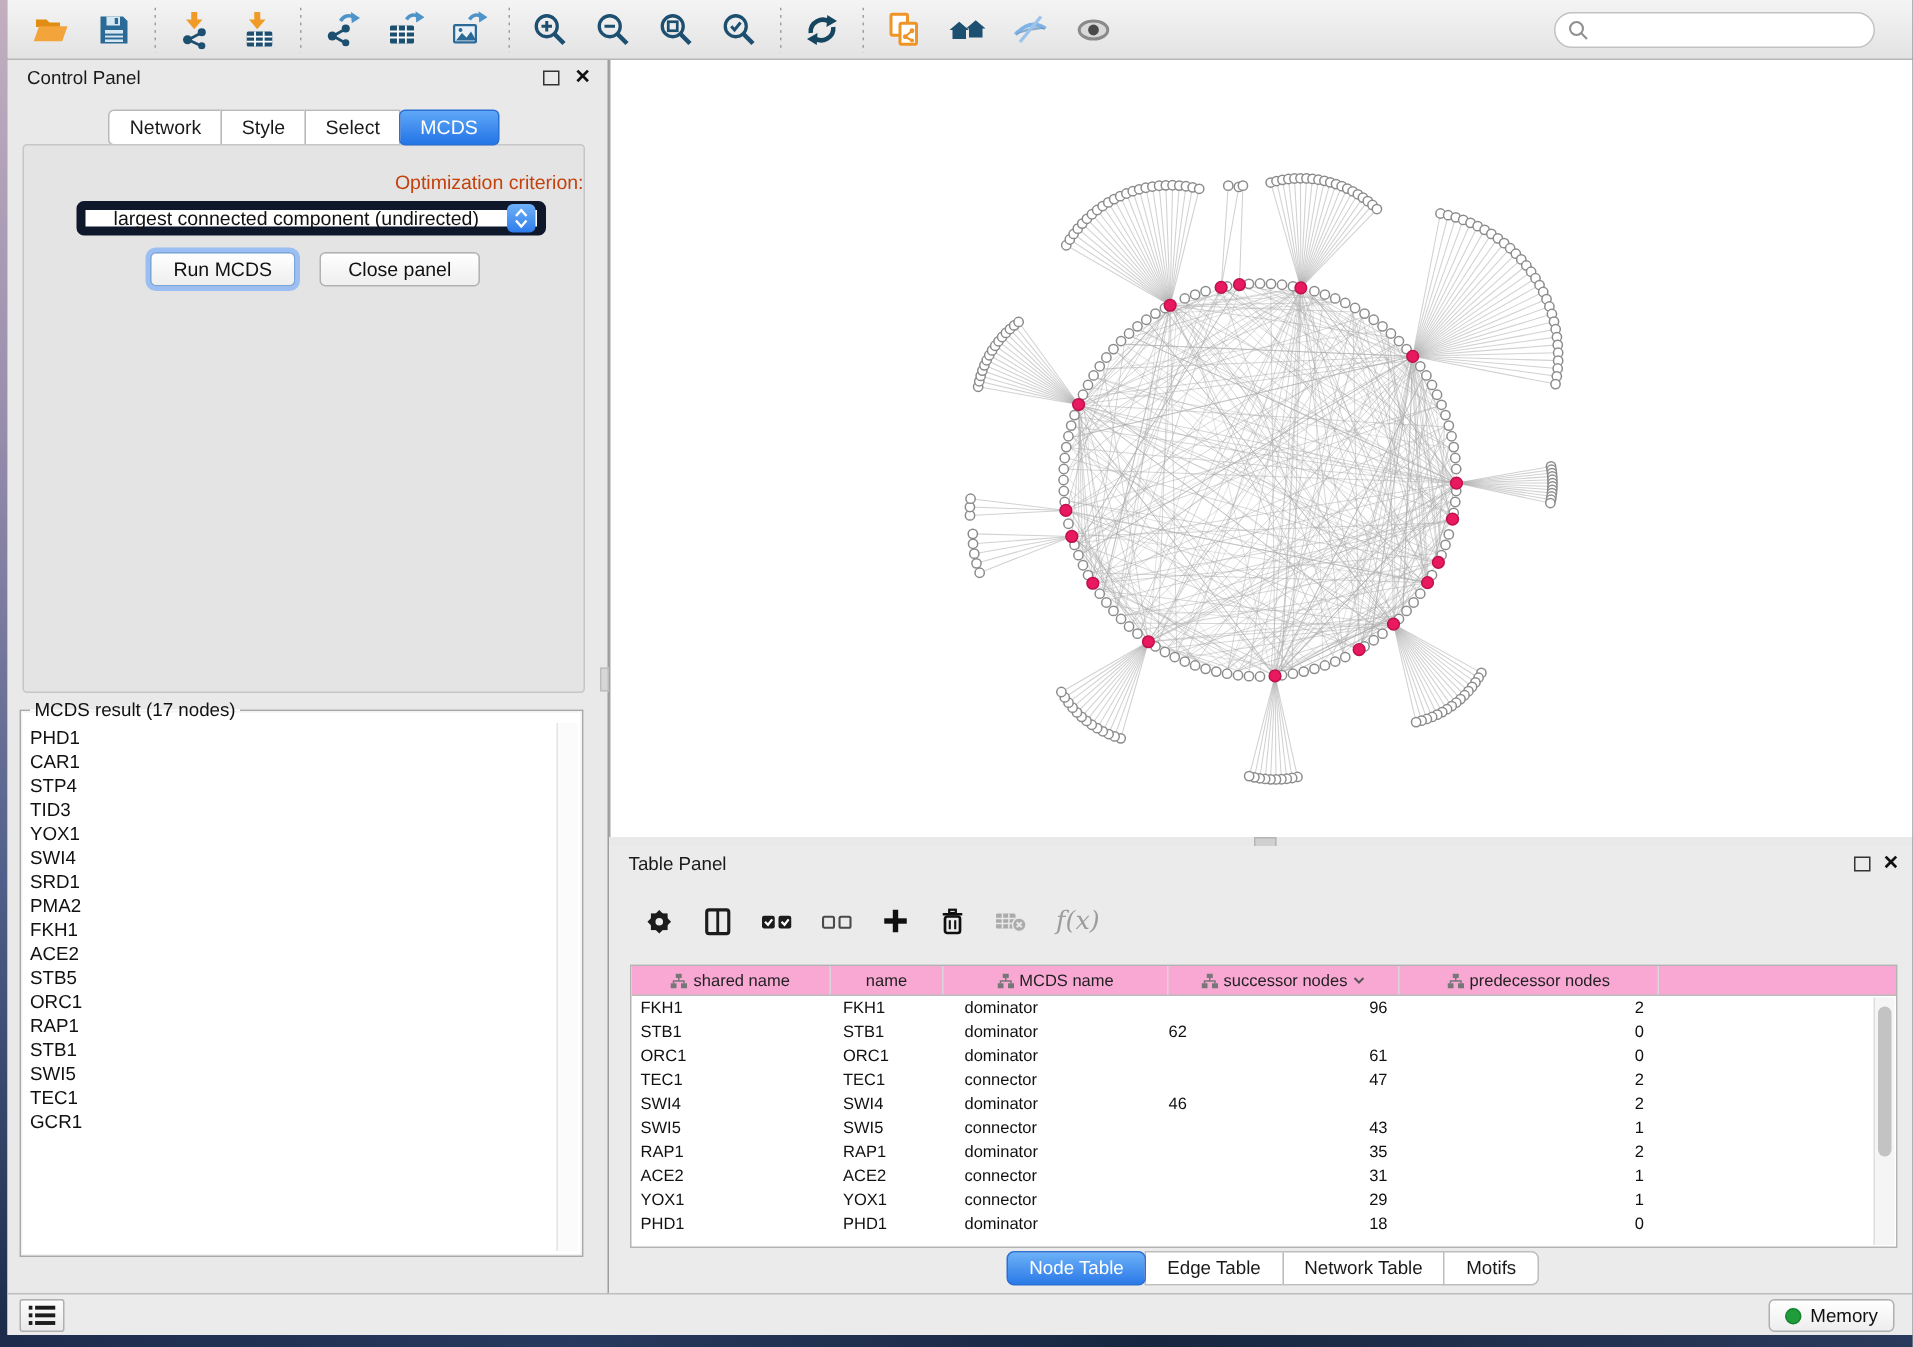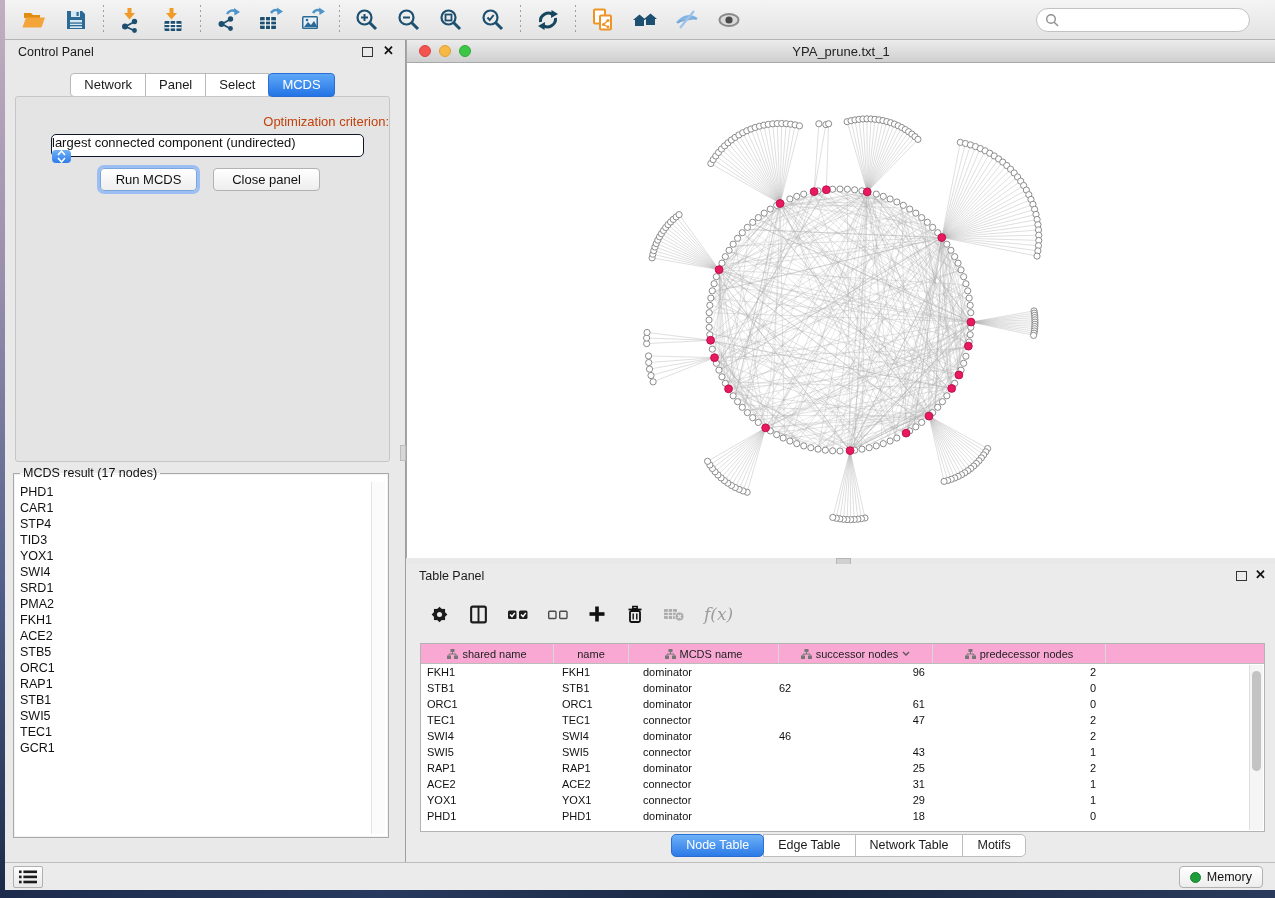--- a/index.html
+++ b/index.html
@@ -39,21 +39,21 @@
   #cp-tabs{position:absolute;left:0;top:33px;width:100%;text-align:center;}
   .cp-tab{display:inline-block;vertical-align:top;padding:3px 13px 4px;background:#fff;
     border:1px solid #b9b9b9;margin-left:-1px;font-size:13px;color:#1a1a1a;cursor:pointer;position:relative;}
   .cp-tab:first-child{border-radius:4px 0 0 4px;margin-left:0;}
   .cp-tab.active{background:linear-gradient(#5fa8f7,#2374e6);color:#fff;border-color:#2a6fd4;
     border-radius:4px;z-index:2;}
   #cp-content{position:absolute;left:10px;top:56px;width:373px;height:364px;background:#e4e4e4;
     border:1px solid #c6c6c6;border-radius:3px;}
   #opt-label{position:absolute;left:0;top:17px;width:100%;text-align:right;font-size:13px;color:#c2410c;}
   #criterion-select{position:absolute;left:35px;top:37px;width:313px;height:23px;background:#fff;
-    border:1px solid #0f172a;border-radius:5px;cursor:pointer;display:flex;align-items:flex-start;box-sizing:border-box;flex-direction:column;}
+    border:6px solid #0f172a;border-radius:5px;cursor:pointer;display:flex;align-items:center;box-sizing:border-box;}
   #criterion-select .sel-label{flex:1;text-align:center;font-size:13px;color:#111;}
   .stepper{width:19px;height:19px;margin-right:1px;border-radius:4px;
     background:linear-gradient(#6fb1f8,#2d7ceb);display:flex;flex-direction:column;
     align-items:center;justify-content:center;color:#fff;}
   .stepper svg{display:block;}
   #cp-buttons{position:absolute;left:0;top:71px;width:100%;}
   .mac-btn{font:13px "Liberation Sans",sans-serif;color:#111;background:linear-gradient(#ffffff,#eeeeee);
     border:1px solid #b2b2b2;border-radius:4px;height:23px;cursor:pointer;}
   #run-btn{position:absolute;left:84px;width:97px;box-shadow:0 0 0 3px rgba(115,170,250,.65);
     border-color:#7aa6dc;}
@@ -293,21 +293,21 @@
         <input type="text" placeholder="" style="">
       </div>
     </div>
 
     <div id="control-panel">
       <div class="panel-titlebar">
         <span class="panel-title">Control Panel</span>
         <span class="float-ico"></span>
         <span class="close-ico">✕</span>
       </div>
-      <div id="cp-tabs"><span class="cp-tab">Network</span><span class="cp-tab">Panel</span><span class="cp-tab">Select</span><span class="cp-tab active">MCDS</span></div>
+      <div id="cp-tabs"><span class="cp-tab">Network</span><span class="cp-tab">Style</span><span class="cp-tab">Select</span><span class="cp-tab active">MCDS</span></div>
       <div id="cp-content">
         <div id="opt-label">Optimization criterion:</div>
         <div id="criterion-select">
           <span class="sel-label">largest connected component (undirected)</span>
           <span class="stepper">
             <svg width="9" height="6" viewBox="0 0 9 6">
                 <path d="M1 5l3.5-4L8 5" fill="none" stroke="#fff" stroke-width="1.6"></path>
               </svg>
             <svg width="9" height="6" viewBox="0 0 9 6" style="margin-top:1px">
                 <path d="M1 1l3.5 4L8 1" fill="none" stroke="#fff" stroke-width="1.6"></path>
@@ -342,26 +342,20 @@
           </div>
         <div id="result-scroll"></div>
       </fieldset>
     </div>
 
     <div id="v-splitter">
         <span class="grip"></span>
       </div>
 
     <div id="network-window">
-      <div id="net-titlebar">
-        <span class="light red"></span>
-        <span class="light yellow"></span>
-        <span class="light green"></span>
-        <span id="net-title">YPA_prune.txt_1</span>
-      </div>
       <svg id="network-svg" width="869" height="496" viewBox="0 0 869 496">
           <g>
             <line x1="536.576230357826" y1="184.5087453851647" x2="481.6007959103664" y2="375.3327006289334" stroke="#ababab" stroke-opacity="0.38" stroke-width="0.6"></line>
             <line x1="558.2056193518159" y1="279.27329035970155" x2="411.72670964029845" y2="383.2056193518159" stroke="#ababab" stroke-opacity="0.38" stroke-width="0.6"></line>
             <line x1="540.5339733019921" y1="325.56807371744776" x2="310.9635001129724" y2="293.15810995095586" stroke="#ababab" stroke-opacity="0.38" stroke-width="0.6"></line>
             <line x1="321.8466254175883" y1="196.5677013376345" x2="558.2056193518159" y2="236.7267096402984" stroke="#ababab" stroke-opacity="0.38" stroke-width="0.6"></line>
             <line x1="544.1533745824116" y1="196.56770133763447" x2="527.6965549401621" y2="342.62601539990453" stroke="#ababab" stroke-opacity="0.38" stroke-width="0.6"></line>
             <line x1="559.2014506564418" y1="272.2194884651201" x2="440.1209467991234" y2="384.8002055072627" stroke="#ababab" stroke-opacity="0.38" stroke-width="0.6"></line>
             <line x1="440.1209467991234" y1="131.1997944927373" x2="307.794380648184" y2="236.72670964029854" stroke="#ababab" stroke-opacity="0.38" stroke-width="0.6"></line>
             <line x1="306" y1="258" x2="329.42376964217397" y2="184.50874538516464" stroke="#ababab" stroke-opacity="0.38" stroke-width="0.6"></line>
@@ -1281,21 +1275,21 @@
               <div class="nt-cell" style="width: 133px; text-align: left; padding-left: 6px;">SWI5</div>
               <div class="nt-cell" style="width: 75px; text-align: left; padding-left: 8px;">SWI5</div>
               <div class="nt-cell" style="width: 150px; text-align: left; padding-left: 14px;">connector</div>
               <div class="nt-cell" style="width: 154px; text-align: right; padding-right: 8px;">43</div>
               <div class="nt-cell" style="width: 173px; text-align: right; padding-right: 10px;">1</div>
             </div>
             <div class="nt-row">
               <div class="nt-cell" style="width: 133px; text-align: left; padding-left: 6px;">RAP1</div>
               <div class="nt-cell" style="width: 75px; text-align: left; padding-left: 8px;">RAP1</div>
               <div class="nt-cell" style="width: 150px; text-align: left; padding-left: 14px;">dominator</div>
-              <div class="nt-cell" style="width: 154px; text-align: right; padding-right: 8px;">25</div>
+              <div class="nt-cell" style="width: 154px; text-align: right; padding-right: 8px;">35</div>
               <div class="nt-cell" style="width: 173px; text-align: right; padding-right: 10px;">2</div>
             </div>
             <div class="nt-row">
               <div class="nt-cell" style="width: 133px; text-align: left; padding-left: 6px;">ACE2</div>
               <div class="nt-cell" style="width: 75px; text-align: left; padding-left: 8px;">ACE2</div>
               <div class="nt-cell" style="width: 150px; text-align: left; padding-left: 14px;">connector</div>
               <div class="nt-cell" style="width: 154px; text-align: right; padding-right: 8px;">31</div>
               <div class="nt-cell" style="width: 173px; text-align: right; padding-right: 10px;">1</div>
             </div>
             <div class="nt-row">

